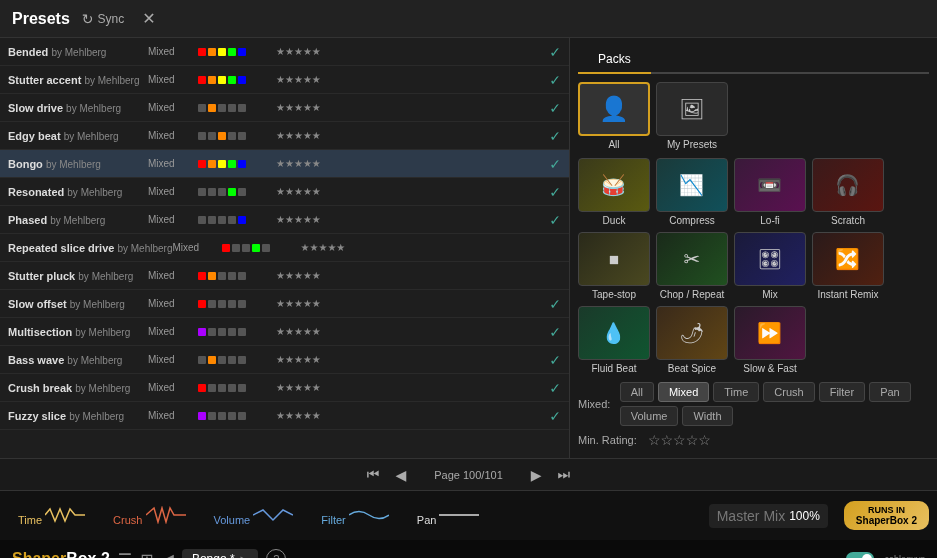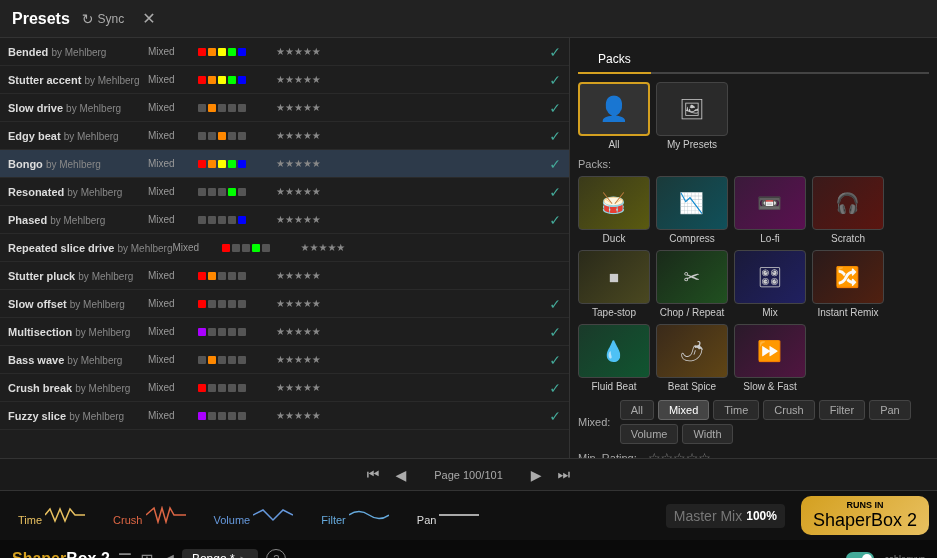--- a/index.html
+++ b/index.html
@@ -282,21 +282,20 @@
       border-radius: 4px;
     }
     .master-label {
       font-size: 14px;
       color: #777;
     }
     .master-value {
       font-size: 12px;
       color: #fff;
       margin-left: 4px;
-      font-weight: bold;
     }
 
     
     .footer {
       background: #0a0a0a;
       height: 38px;
       display: flex;
       align-items: center;
       padding: 0 12px;
       gap: 8px;
@@ -623,21 +622,20 @@
         <div class="pack-label">All</div>
       </div>
       <div class="pack-card">
         <div class="pack-thumb mypresets-card">
           <span style="font-size:20px;">🖼</span>
         </div>
         <div class="pack-label">My Presets</div>
       </div>
     </div>
 
-    <div class="packs-label">Packs:</div>
 
     <div class="packs-grid" id="packs-grid-container">
     <div class="pack-card">
           <div class="pack-thumb pack-duck">
             <span style="font-size: 20px;">🥁</span>
           </div>
           <div class="pack-label">Duck</div>
         </div>
         <div class="pack-card">
           <div class="pack-thumb pack-compress">
@@ -762,21 +760,21 @@
     </svg>
   </div>
 
   <div class="master-mix-area" style="margin-left:auto;">
     <span class="master-label">Master Mix</span>
     <span class="master-value">100%</span>
   </div>
 
   <div style="background:linear-gradient(135deg,#d4a020,#e8c060);border-radius:10px;padding:4px 12px;margin-left:8px;text-align:center;cursor:pointer;">
     <div style="font-size:9px;font-weight:bold;color:#000;">RUNS IN</div>
-    <div style="font-size:18px;font-weight:normal;color:#000;">ShaperBox 2</div>
+    <div style="font-size:10px;font-weight:bold;color:#000;">ShaperBox 2</div>
   </div>
 </div>
 
 <div class="footer">
   <span class="logo-shaperbox">
     <span>Shaper</span><span class="logo-2">Box 2</span>
   </span>
   <span class="menu-icon">☰</span>
   <span style="color:#888;font-size:16px;cursor:pointer;">⊞</span>
   <span style="color:#888;font-size:16px;cursor:pointer;">◀</span>

